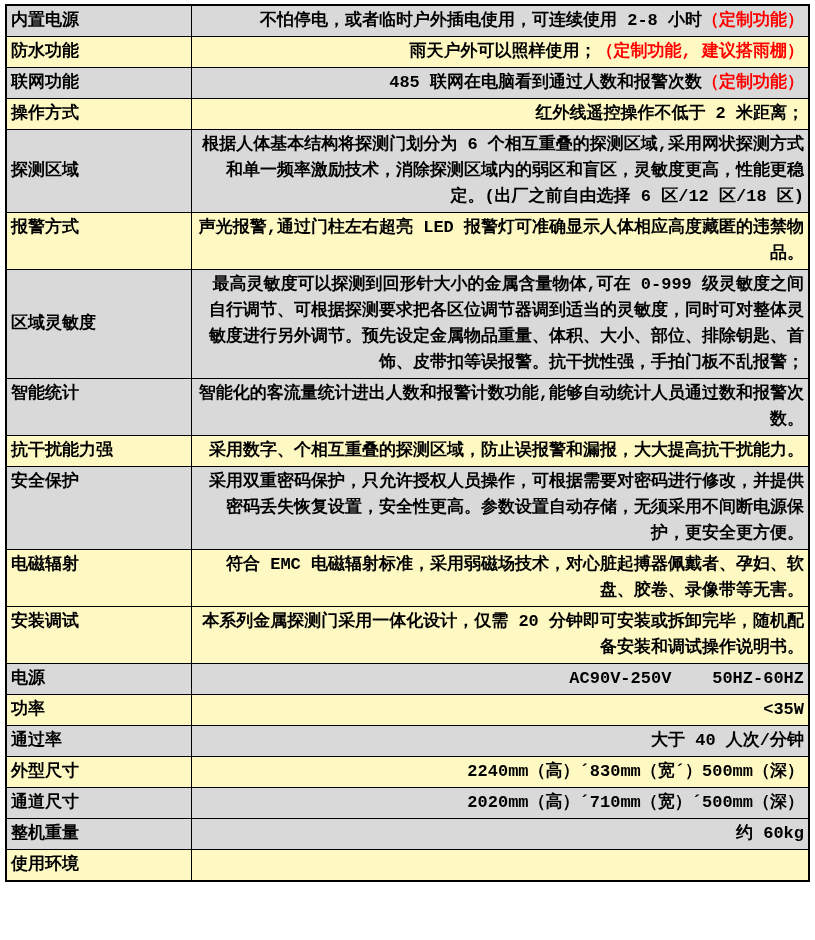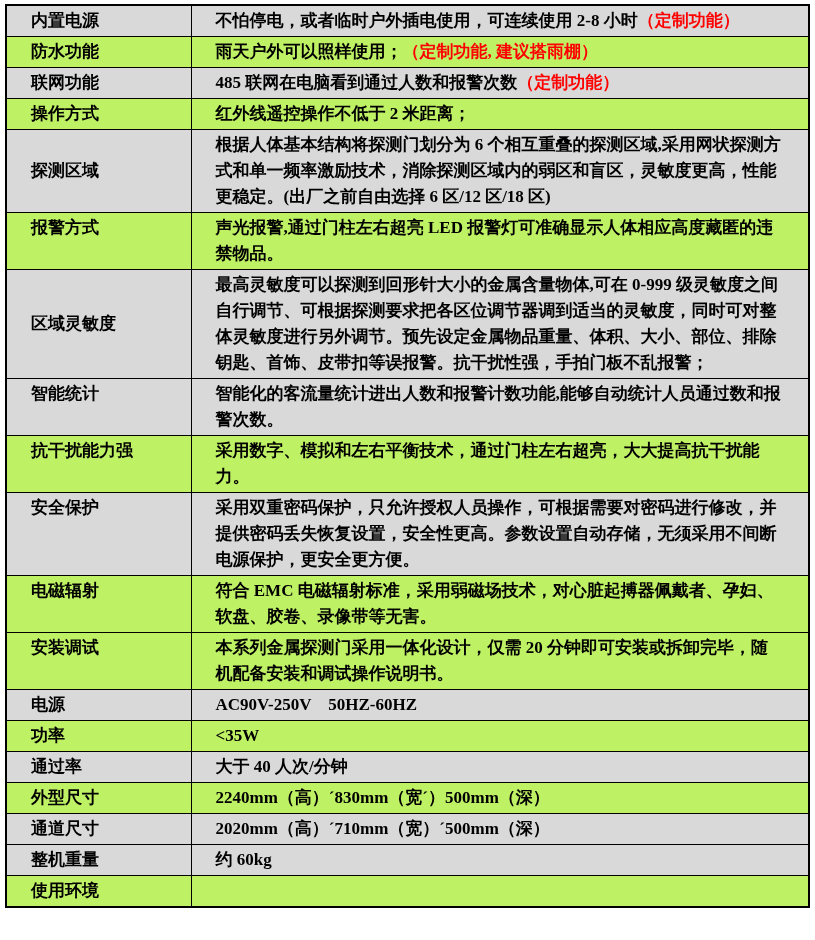--- a/index.html
+++ b/index.html
@@ -16,43 +16,44 @@
     background: #ffffff;
   }
   table.spec-table {
     border-collapse: collapse;
     width: 805px;
     table-layout: fixed;
     border: 2px solid #000;
   }
   table.spec-table td {
     border: 1px solid #000;
-    font-family: Liberation Serif, serif;
+    font-family: Liberation Mono, monospace;
     font-weight: bold;
     font-size: 17px;
     line-height: 26px;
     color: #000;
-    padding: 2px 24px;
+    padding: 2px 4px;
     box-sizing: border-box;
   }
   td.label-cell {
     width: 185px;
     vertical-align: top;
     padding-left: 9px;
   }
   td.label-cell.v-middle {
     vertical-align: middle;
   }
   td.value-cell {
     vertical-align: middle;
     padding-left: 11px;
     white-space: pre-wrap;
     word-break: break-all;
+    text-align: right;
   }
-  tr.row-plain { background: #bef264; }
+  tr.row-plain { background: #fef9c3; }
   tr.row-shaded { background: #d9d9d9; }
   .seg-red { color: #ff0000; }
   .seg-black { color: #000000; }
   tr.single td { height: 30px; }
 </style>
 </head>
 <body>
 
 <div class="page">
   <table class="spec-table">
@@ -84,21 +85,21 @@
         <tr class="row-shaded">
           <td class="label-cell v-middle">区域灵敏度</td>
           <td class="value-cell"><span class="seg-black">最高灵敏度可以探测到回形针大小的金属含量物体,可在 0-999 级灵敏度之间自行调节、可根据探测要求把各区位调节器调到适当的灵敏度，同时可对整体灵敏度进行另外调节。预先设定金属物品重量、体积、大小、部位、排除钥匙、首饰、皮带扣等误报警。抗干扰性强，手拍门板不乱报警；</span></td>
         </tr>
         <tr class="row-shaded">
           <td class="label-cell">智能统计</td>
           <td class="value-cell"><span class="seg-black">智能化的客流量统计进出人数和报警计数功能,能够自动统计人员通过数和报警次数。</span></td>
         </tr>
         <tr class="row-plain">
           <td class="label-cell">抗干扰能力强</td>
-          <td class="value-cell"><span class="seg-black">采用数字、模拟和左右平衡技术，通过门柱左右超亮，大大提高抗干扰能力。</span></td>
+          <td class="value-cell"><span class="seg-black">采用数字、个相互重叠的探测区域，防止误报警和漏报，大大提高抗干扰能力。</span></td>
         </tr>
         <tr class="row-shaded">
           <td class="label-cell">安全保护</td>
           <td class="value-cell"><span class="seg-black">采用双重密码保护，只允许授权人员操作，可根据需要对密码进行修改，并提供密码丢失恢复设置，安全性更高。参数设置自动存储，无须采用不间断电源保护，更安全更方便。</span></td>
         </tr>
         <tr class="row-plain">
           <td class="label-cell">电磁辐射</td>
           <td class="value-cell"><span class="seg-black">符合 EMC 电磁辐射标准，采用弱磁场技术，对心脏起搏器佩戴者、孕妇、软盘、胶卷、录像带等无害。</span></td>
         </tr>
         <tr class="row-plain">

